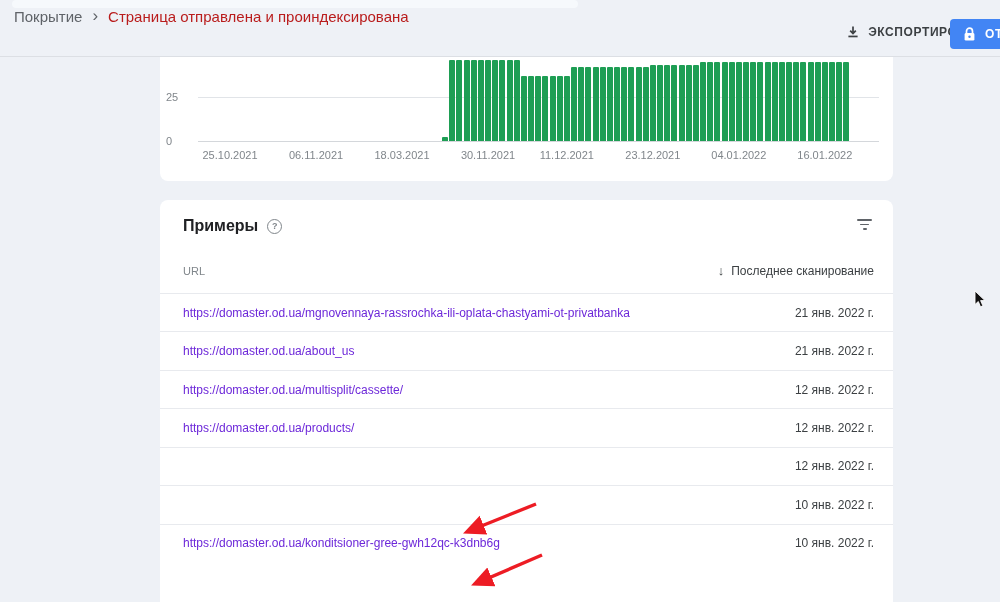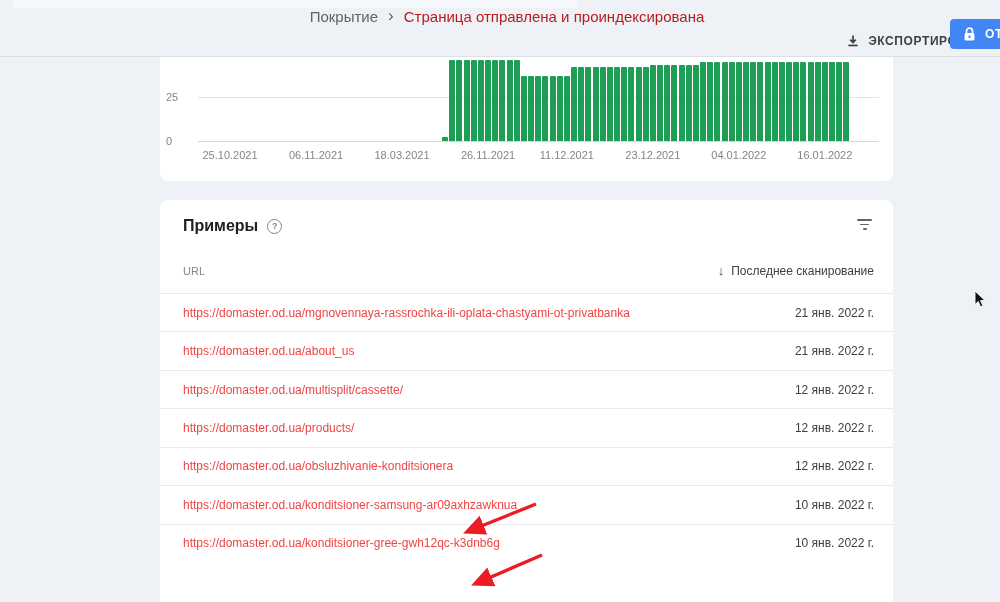--- a/index.html
+++ b/index.html
@@ -9,21 +9,21 @@
     font-family:"Liberation Sans", sans-serif;
     -webkit-font-smoothing:antialiased;
   }
   .abs{position:absolute;}
 
   
   .top-strip{left:12px;top:0;width:566px;height:8px;background:#f6f9fc;border-radius:8px;}
 
   
   .header{left:0;top:8px;width:1000px;height:48px;border-bottom:1px solid #dcdfe4;
-          display:flex;align-items:center;flex-direction:column;}
+          display:flex;align-items:flex-start;}
   .breadcrumb{display:flex;align-items:center;gap:10px;padding-left:14px;font-size:15px;}
   .crumb-section{color:#5f6368;cursor:pointer;}
   .crumb-sep{color:#5f6368;font-size:17px;line-height:1;transform:translateY(-1px);}
   .crumb-detail{color:#b91c1c;}
   .header-right{margin-left:auto;display:flex;align-items:center;height:100%;}
   .export-btn{display:flex;align-items:center;gap:8px;color:#3c4043;font-size:12px;
               font-weight:bold;letter-spacing:.6px;cursor:pointer;padding:6px 8px;}
   .share-btn{position:absolute;left:950px;top:19px;width:130px;height:30px;background:#4285f4;
              border-radius:4px;display:flex;align-items:center;gap:9px;padding-left:13px;
              color:#fff;font-size:12px;font-weight:bold;letter-spacing:.6px;cursor:pointer;box-sizing:border-box;}
@@ -53,21 +53,21 @@
   .cols-row{position:absolute;left:0;top:58px;width:100%;height:35px;}
   .col-url{position:absolute;left:23px;top:7px;font-size:11px;color:#80868b;}
   .col-sort{position:absolute;right:19px;top:5px;display:flex;align-items:center;gap:7px;
             font-size:12px;color:#3c4043;cursor:pointer;}
   .sort-arrow{font-size:13px;color:#3c4043;}
 
   .rows{position:absolute;left:0;top:93px;width:100%;}
   .table-row{position:relative;width:100%;height:38.45px;box-sizing:border-box;
              border-top:1px solid #e8eaee;cursor:pointer;}
   .table-row .url{position:absolute;left:23px;top:50%;transform:translateY(-50%);
-                  font-size:12px;color:#ef4444;white-space:nowrap;}
+                  font-size:12px;color:#6d28d9;white-space:nowrap;}
   .table-row .date{position:absolute;right:19px;top:50%;transform:translateY(-50%);
                    font-size:12px;color:#3c4043;white-space:nowrap;}
 
   svg.overlay{position:absolute;left:0;top:0;pointer-events:none;}
 </style>
 </head>
 <body>
 
 <div class="abs top-strip"></div>
 
@@ -162,21 +162,21 @@
       <div class="bar" style="left: 654.669px; top: 4.8px; width: 6px; height: 79.2px; background: rgb(30, 158, 84);"></div>
       <div class="bar" style="left: 661.836px; top: 4.8px; width: 6px; height: 79.2px; background: rgb(30, 158, 84);"></div>
       <div class="bar" style="left: 669.003px; top: 4.8px; width: 6px; height: 79.2px; background: rgb(30, 158, 84);"></div>
       <div class="bar" style="left: 676.169px; top: 4.8px; width: 6px; height: 79.2px; background: rgb(30, 158, 84);"></div>
       <div class="bar" style="left: 683.336px; top: 4.8px; width: 6px; height: 79.2px; background: rgb(30, 158, 84);"></div>
     </div>
   <div id="xticks">
       <div class="x-label" style="left: 35px; top: 92px;">25.10.2021</div>
       <div class="x-label" style="left: 121px; top: 92px;">06.11.2021</div>
       <div class="x-label" style="left: 207.001px; top: 92px;">18.03.2021</div>
-      <div class="x-label" style="left: 293.001px; top: 92px;">26.11.2021</div>
+      <div class="x-label" style="left: 293.001px; top: 92px;">30.11.2021</div>
       <div class="x-label" style="left: 371.835px; top: 92px;">11.12.2021</div>
       <div class="x-label" style="left: 457.835px; top: 92px;">23.12.2021</div>
       <div class="x-label" style="left: 543.836px; top: 92px;">04.01.2022</div>
       <div class="x-label" style="left: 629.836px; top: 92px;">16.01.2022</div>
     </div>
 </div>
 
 <div class="abs examples-card">
   <div class="card-title-row">
     <span class="card-title">Примеры</span>
@@ -207,25 +207,23 @@
       </div>
       <div class="table-row">
         <span class="url">https://domaster.od.ua/multisplit/cassette/</span>
         <span class="date">12 янв. 2022 г.</span>
       </div>
       <div class="table-row">
         <span class="url">https://domaster.od.ua/products/</span>
         <span class="date">12 янв. 2022 г.</span>
       </div>
       <div class="table-row">
-        <span class="url">https://domaster.od.ua/obsluzhivanie-konditsionera</span>
         <span class="date">12 янв. 2022 г.</span>
       </div>
       <div class="table-row">
-        <span class="url">https://domaster.od.ua/konditsioner-samsung-ar09axhzawknua</span>
         <span class="date">10 янв. 2022 г.</span>
       </div>
       <div class="table-row">
         <span class="url">https://domaster.od.ua/konditsioner-gree-gwh12qc-k3dnb6g</span>
         <span class="date">10 янв. 2022 г.</span>
       </div>
     </div>
 </div>
 
 <svg class="overlay" id="arrows" width="1000" height="602" viewBox="0 0 1000 602">

